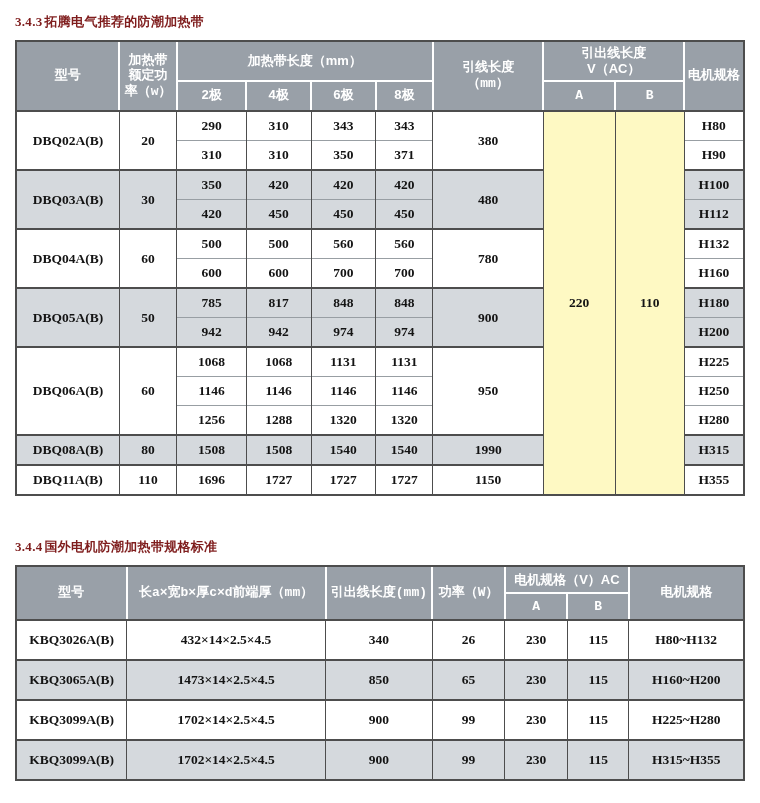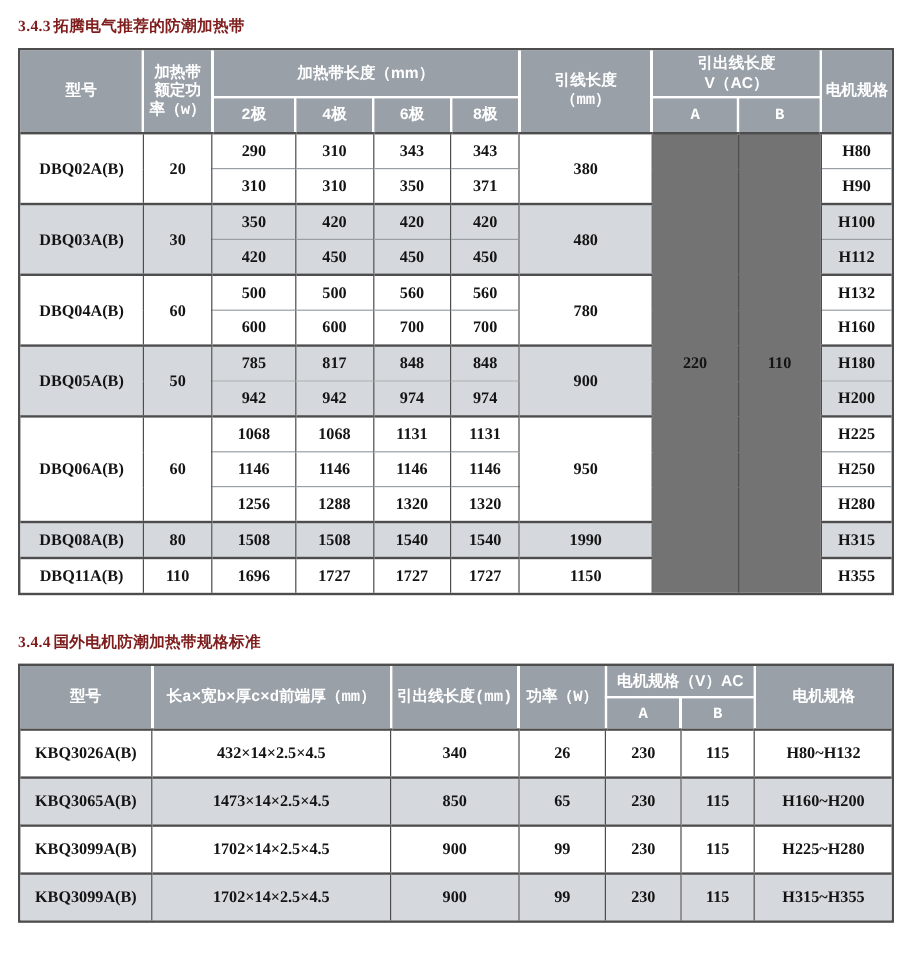--- a/index.html
+++ b/index.html
@@ -3,21 +3,21 @@
 <meta charset="utf-8">
 <style>
   html,body{margin:0;padding:0;background:#ffffff;}
   .page{
     width:760px;height:803px;box-sizing:border-box;
     padding:13px 15px 0 15px;background:#fff;overflow:hidden;
     font-family:"Liberation Sans","DejaVu Sans",sans-serif;color:#1d1d1d;
   }
   .sec-title{margin:0 0 9px 0;font-size:13px;font-weight:bold;color:#7f1d1d;letter-spacing:.3px;}
   .sec-title .t-num{font-family:"Liberation Serif","DejaVu Serif",serif;margin-right:2px;}
-  .sec-title-2{margin-top:30px;}
+  .sec-title-2{margin-top:42px;}
 
   .table-wrap{border:2px solid #4d4d4d;}
   table{border-collapse:collapse;width:100%;table-layout:fixed;}
   th,td{text-align:center;vertical-align:middle;padding:1px 2px;overflow:hidden;}
   th{
     background:#99a0a8;color:#ffffff;font-weight:bold;font-size:13px;
     border:2px solid #ffffff;line-height:1.2;
   }
   th.hb{border-bottom:2px solid #4d4d4d;font-family:Liberation Mono, monospace;}
   thead tr:first-child th{border-top:0;}
@@ -31,21 +31,21 @@
     font-size:13.5px;color:#141414;
     border-left:1px solid #4d4d4d;border-right:1px solid #4d4d4d;
   }
   
   .t1 thead tr:first-child th{height:36px;}
   .t1 thead tr:last-child th{height:26px;}
   .t1 tbody td{height:26px;}
   .t1 tr.g-start td{border-top:2px solid #4d4d4d;font-family:Liberation Serif, serif;}
   .t1 tr.sub td{border-top:1px solid #989ea3;}
   tr.shaded td{background:#d5d9dd;}
-  td.volt{background:#737373;}
+  td.volt{background:#fef9c3;}
 
   
   .t2 thead tr:first-child th{height:23px;}
   .t2 thead tr:last-child th{height:23px;}
   .t2 tbody td{height:36px;border-top:2px solid #4d4d4d;margin-top:35px;}
 </style>
 </head>
 <body>
 
 <div class="page">

